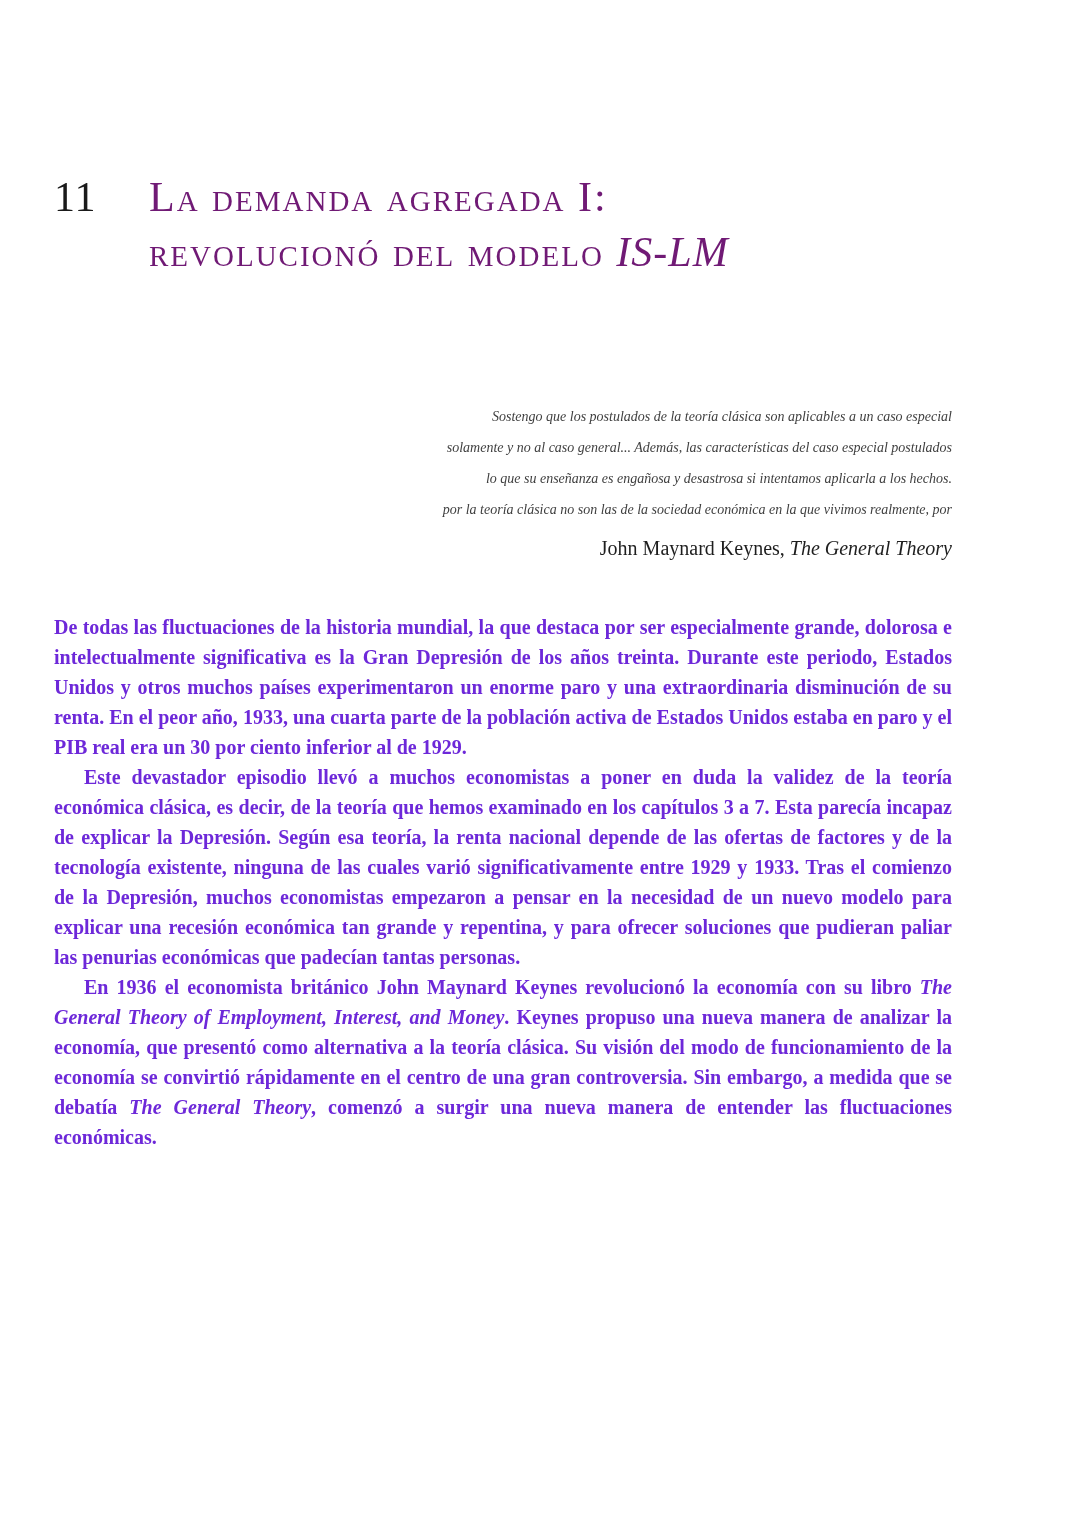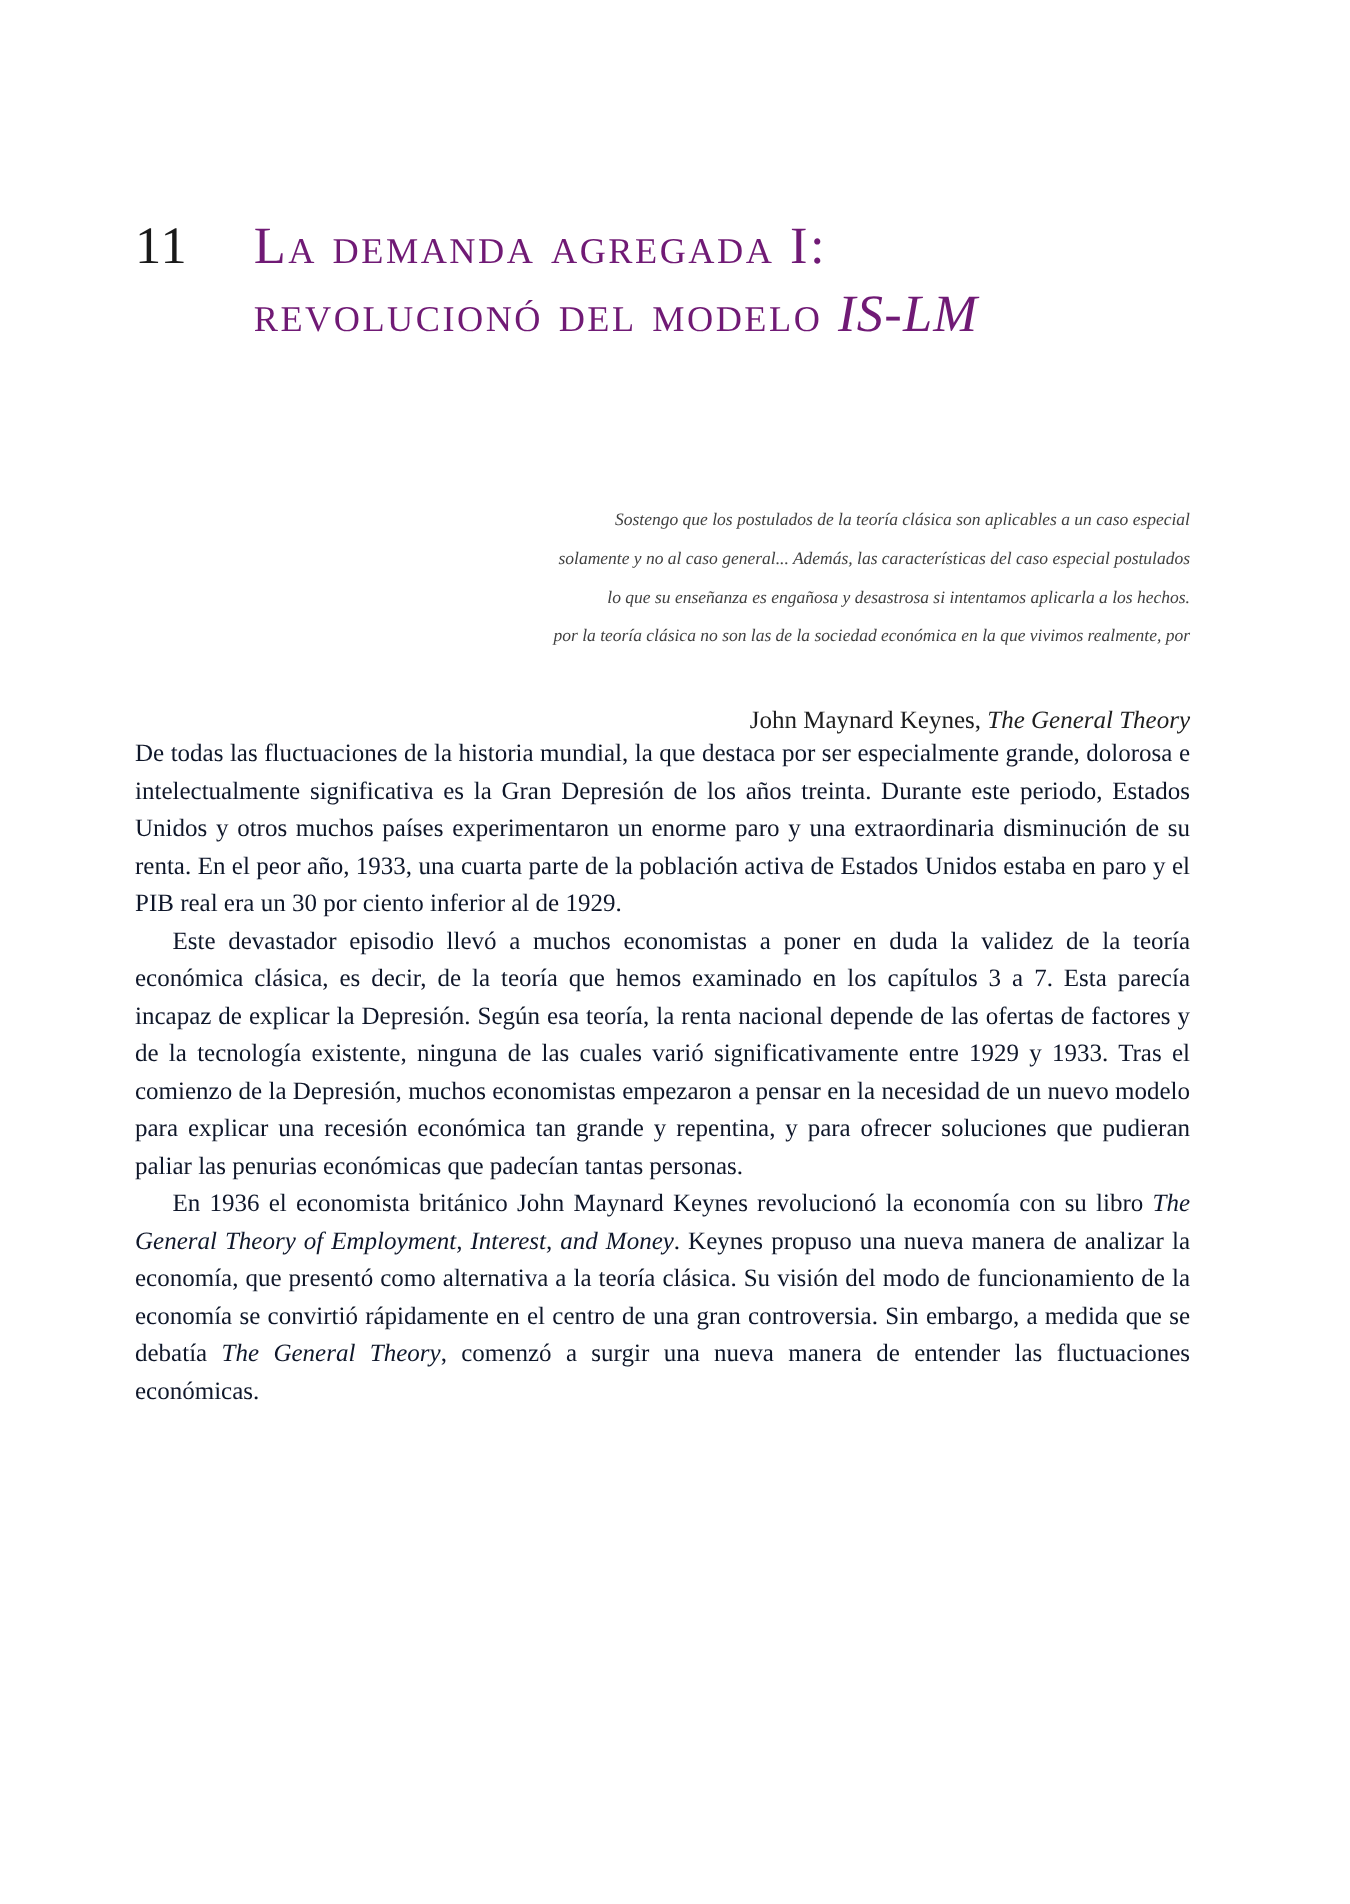--- a/index.html
+++ b/index.html
@@ -8,21 +8,21 @@
     background: #ffffff;
   }
   .page {
     position: relative;
     width: 1080px;
     height: 1523px;
     box-sizing: border-box;
     background: #ffffff;
     color: #1a1a1a;
     font-family: "Liberation Serif", "DejaVu Serif", serif;
-    padding: 170px 128px 0 108px;
+    padding: 170px 128px 0 54px;
     overflow: hidden;
   }
   
   .chapter-header {
     display: flex;
     align-items: flex-start;
   }
   .chapter-number {
     font-size: 42px;
     line-height: 1.32;
@@ -50,33 +50,35 @@
     text-align: right;
     font-style: italic;
     font-size: 14px;
     line-height: 31px;
     color: #404040;
   }
   .epigraph-line {
     white-space: nowrap;
   }
   .attribution {
-    margin-top: 40px;
+    margin-top: 12px;
     text-align: right;
     font-size: 20px;
     color: #1e1e1e;
   }
   
   .body-text {
+    margin-top: 52px;
     font-size: 20px;
     line-height: 30px;
     text-align: justify;
     hyphens: auto;
     -webkit-hyphens: auto;
-    color: #0f172a;
+    color: #6d28d9;
+    font-weight: bold;
   }
   .para {
     margin: 0;
   }
   .para.indent {
     text-indent: 30px;
   }
 </style>
 </head>
 <body>

